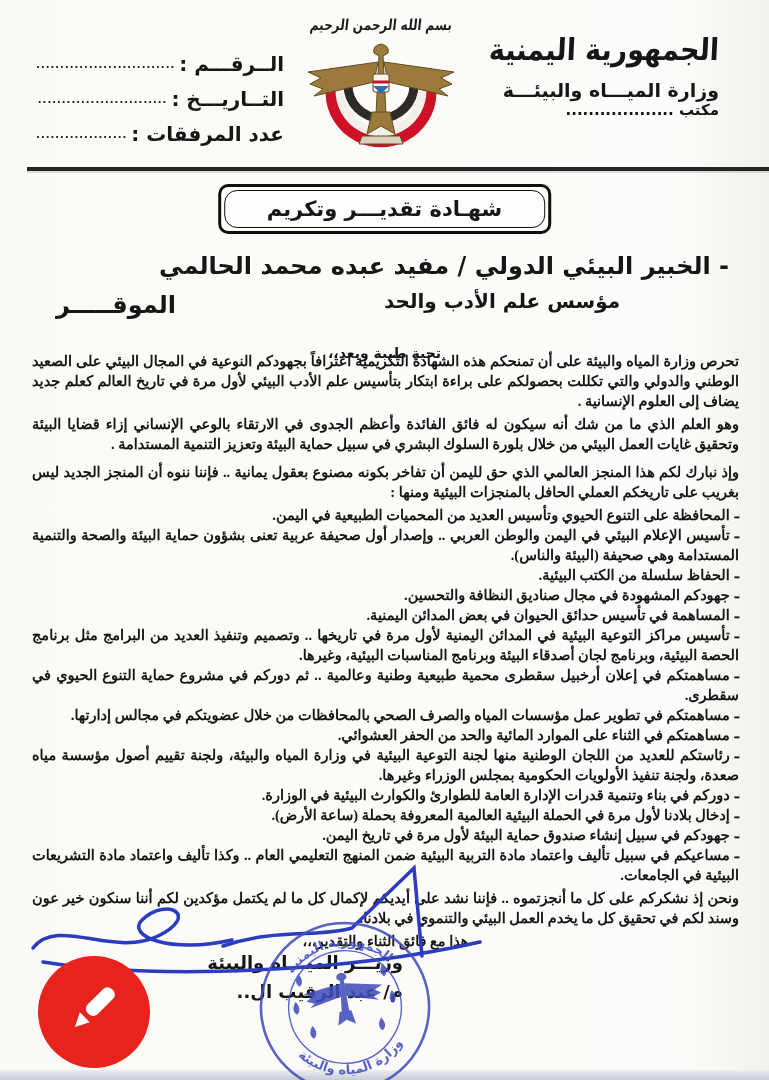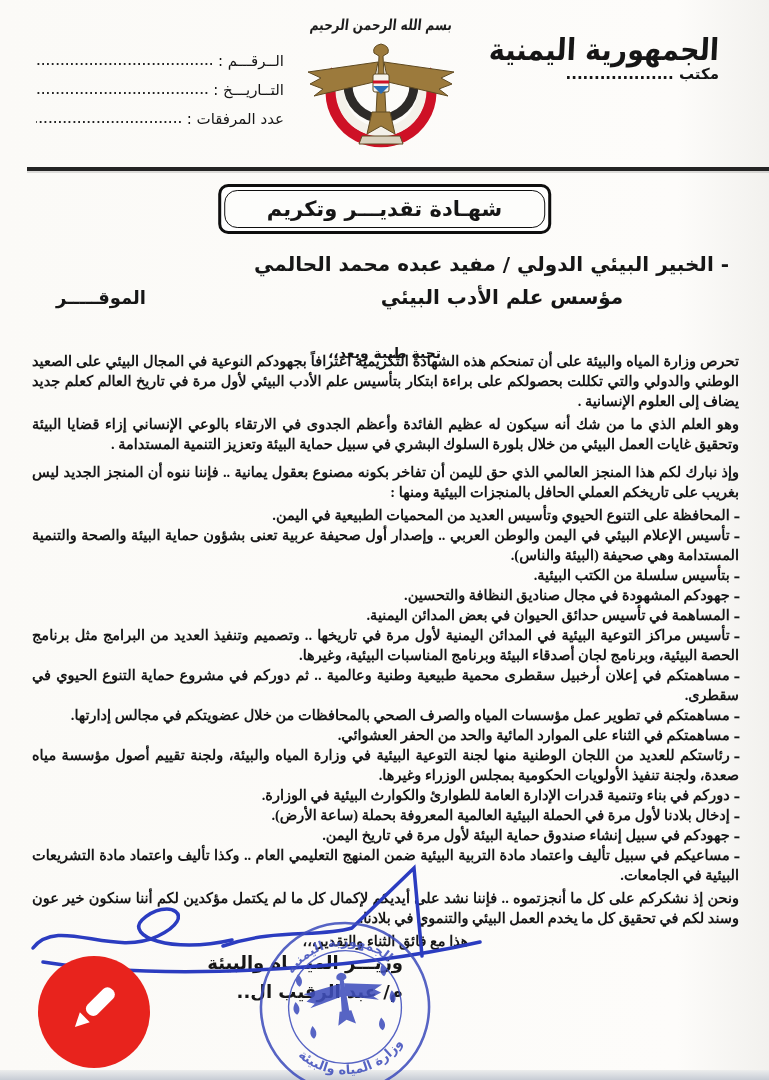--- a/index.html
+++ b/index.html
@@ -8,36 +8,36 @@
     background:linear-gradient(90deg,#fbfaf7 0%,#fdfcfa 88%,#f2f1ee 100%);
     font-family:"DejaVu Sans","Liberation Sans",sans-serif;color:#161616;direction:rtl;
   }
   
   .hdr-right{position:absolute;right:50px;top:34px;text-align:right;}
   .country{font-size:27px;font-weight:bold;transform:scaleY(1.12) skewX(-3deg);transform-origin:right;letter-spacing:-1px;}
   .ministry{font-size:19px;font-weight:bold;margin-top:14px;}
   .office{font-size:15px;font-weight:bold;letter-spacing:.5px;}
   .hdr-left{position:absolute;left:36px;top:52px;width:248px;}
   .fld{display:flex;align-items:center;margin-bottom:11px;white-space:nowrap;overflow:hidden;}
-  .fld .lbl{font-size:15px;font-weight:normal;flex:0 0 auto;}
+  .fld .lbl{font-size:20px;font-weight:bold;flex:0 0 auto;}
   .fld .dots{font-size:10px;font-weight:bold;letter-spacing:1px;margin-right:4px;color:#222;overflow:hidden;}
   .emblem{position:absolute;left:292px;top:18px;width:178px;height:150px;text-align:center;}
   .bismillah{font-size:12px;font-weight:bold;transform:scaleY(1.25) skewX(-8deg);letter-spacing:-1px;color:#1c1c1c;}
   .rule{position:absolute;top:167px;left:27px;width:742px;height:4px;background:#242424;box-shadow:0 2px 0 rgba(0,0,0,.12);}
   
   .title-wrap{position:absolute;top:184px;left:50%;transform:translateX(-50%);
     border:3px solid #0e0e0e;border-radius:10px;padding:3px;background:#fff;}
   .title-in{border:1.5px solid #0e0e0e;border-radius:13px;padding:6px 42px;
     font-size:21px;font-weight:bold;letter-spacing:0;background:#fdfdfb;}
   
   .addr{position:absolute;top:252px;right:40px;left:40px;}
-  .addr-l1{font-size:20px;font-weight:bold;text-align:right;}
+  .addr-l1{font-size:24px;font-weight:bold;text-align:right;}
   .addr-row{position:relative;margin-top:9px;}
   .addr-l2{font-size:20px;font-weight:bold;text-align:right;padding-left:235px;direction:rtl;text-align:center;}
-  .honorific{position:absolute;left:16px;top:2px;font-size:18px;font-weight:bold;}
+  .honorific{position:absolute;left:16px;top:2px;font-size:24px;font-weight:bold;}
   .greeting{position:absolute;top:329px;left:0;right:0;text-align:center;font-size:14px;font-weight:bold;margin-top:16px;}
   
   .body{position:absolute;top:351px;right:30px;left:32px;font-size:14.5px;font-weight:bold;
     line-height:20px;text-align:justify;z-index:1;font-family:Liberation Serif, serif;}
   .body p{margin:0 0 3px 0;}
   .gap{height:5px;}
   .bullet{margin:0;}
   .bullet .mk{display:inline-block;margin-left:5px;transform:translateY(-2px);}
   .closing{text-align:center;margin-top:3px;font-size:14.5px;font-weight:bold;}
   
@@ -50,20 +50,21 @@
   .bottom-strip{position:absolute;bottom:0;left:0;right:0;height:10px;
     background:linear-gradient(to bottom,#eceded,#c7ccd5);}
 </style>
 </head>
 <body>
 
 <div class="page">
 
   <div class="hdr-right">
     <div class="country">الجمهورية اليمنية</div>
+    <div class="ministry">وزارة الميـــاه والبيئـــة</div>
     <div class="office">مكتب ...................</div>
   </div>
 
   <div class="emblem">
     <div class="bismillah">بسم الله الرحمن الرحيم</div>
     <svg width="178" height="130" viewBox="0 0 178 130">
 
       <path d="M 44,38 A 50,50 0 1,0 134,38" fill="none" stroke="#ce1126" stroke-width="11"></path>
       <path d="M 50,46 A 41,41 0 1,0 128,46" fill="none" stroke="#f4f1ea" stroke-width="9"></path>
       <path d="M 56,53 A 33,33 0 1,0 122,53" fill="none" stroke="#2d2a28" stroke-width="9"></path>
@@ -99,34 +100,34 @@
 
   <div class="rule"></div>
 
   <div class="title-wrap">
     <div class="title-in">شهـادة تقديـــر وتكريم</div>
   </div>
 
   <div class="addr">
     <div class="addr-l1">- الخبير البيئي الدولي / مفيد عبده محمد الحالمي</div>
     <div class="addr-row">
-      <div class="addr-l2">مؤسس علم الأدب البيئي</div>
+      <div class="addr-l2">مؤسس علم الأدب والحد</div>
       <div class="honorific">الموقـــــر</div>
     </div>
   </div>
   <div class="greeting">تحية طيبة وبعد،،</div>
 
   <div class="body">
     <p>تحرص وزارة المياه والبيئة على أن تمنحكم هذه الشهادة التكريمية اعترافاً بجهودكم النوعية في المجال البيئي على الصعيد الوطني والدولي والتي تكللت بحصولكم على براءة ابتكار بتأسيس علم الأدب البيئي لأول مرة في تاريخ العالم كعلم جديد يضاف إلى العلوم الإنسانية .</p>
-    <p>وهو العلم الذي ما من شك أنه سيكون له عظيم الفائدة وأعظم الجدوى في الارتقاء بالوعي الإنساني إزاء قضايا البيئة وتحقيق غايات العمل البيئي من خلال بلورة السلوك البشري في سبيل حماية البيئة وتعزيز التنمية المستدامة .</p>
+    <p>وهو العلم الذي ما من شك أنه سيكون له فائق الفائدة وأعظم الجدوى في الارتقاء بالوعي الإنساني إزاء قضايا البيئة وتحقيق غايات العمل البيئي من خلال بلورة السلوك البشري في سبيل حماية البيئة وتعزيز التنمية المستدامة .</p>
     <div class="gap"></div>
     <p>وإذ نبارك لكم هذا المنجز العالمي الذي حق لليمن أن تفاخر بكونه مصنوع بعقول يمانية .. فإننا ننوه أن المنجز الجديد ليس بغريب على تاريخكم العملي الحافل بالمنجزات البيئية ومنها :</p>
     <div class="bullet"><span class="mk">ـ</span><span>المحافظة على التنوع الحيوي وتأسيس العديد من المحميات الطبيعية في اليمن.</span></div>
     <div class="bullet"><span class="mk">ـ</span><span>تأسيس الإعلام البيئي في اليمن والوطن العربي .. وإصدار أول صحيفة عربية تعنى بشؤون حماية البيئة والصحة والتنمية المستدامة وهي صحيفة (البيئة والناس).</span></div>
-    <div class="bullet"><span class="mk">ـ</span><span>بتأسيس سلسلة من الكتب البيئية.</span></div>
+    <div class="bullet"><span class="mk">ـ</span><span>الحفاظ سلسلة من الكتب البيئية.</span></div>
     <div class="bullet"><span class="mk">ـ</span><span>جهودكم المشهودة في مجال صناديق النظافة والتحسين.</span></div>
     <div class="bullet"><span class="mk">ـ</span><span>المساهمة في تأسيس حدائق الحيوان في بعض المدائن اليمنية.</span></div>
     <div class="bullet"><span class="mk">ـ</span><span>تأسيس مراكز التوعية البيئية في المدائن اليمنية لأول مرة في تاريخها .. وتصميم وتنفيذ العديد من البرامج مثل برنامج الحصة البيئية، وبرنامج لجان أصدقاء البيئة وبرنامج المناسبات البيئية، وغيرها.</span></div>
     <div class="bullet"><span class="mk">ـ</span><span>مساهمتكم في إعلان أرخبيل سقطرى محمية طبيعية وطنية وعالمية .. ثم دوركم في مشروع حماية التنوع الحيوي في سقطرى.</span></div>
     <div class="bullet"><span class="mk">ـ</span><span>مساهمتكم في تطوير عمل مؤسسات المياه والصرف الصحي بالمحافظات من خلال عضويتكم في مجالس إدارتها.</span></div>
     <div class="bullet"><span class="mk">ـ</span><span>مساهمتكم في الثناء على الموارد المائية والحد من الحفر العشوائي.</span></div>
     <div class="bullet"><span class="mk">ـ</span><span>رئاستكم للعديد من اللجان الوطنية منها لجنة التوعية البيئية في وزارة المياه والبيئة، ولجنة تقييم أصول مؤسسة مياه صعدة، ولجنة تنفيذ الأولويات الحكومية بمجلس الوزراء وغيرها.</span></div>
     <div class="bullet"><span class="mk">ـ</span><span>دوركم في بناء وتنمية قدرات الإدارة العامة للطوارئ والكوارث البيئية في الوزارة.</span></div>
     <div class="bullet"><span class="mk">ـ</span><span>إدخال بلادنا لأول مرة في الحملة البيئية العالمية المعروفة بحملة (ساعة الأرض).</span></div>
     <div class="bullet"><span class="mk">ـ</span><span>جهودكم في سبيل إنشاء صندوق حماية البيئة لأول مرة في تاريخ اليمن.</span></div>

